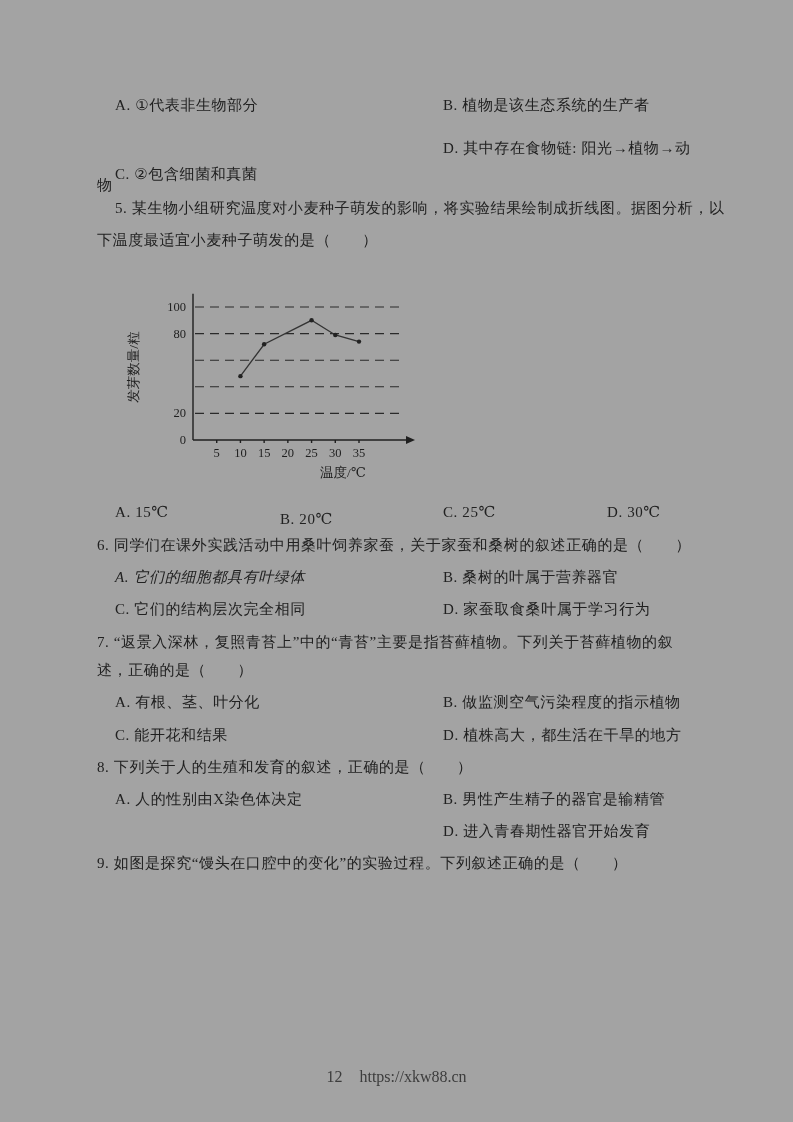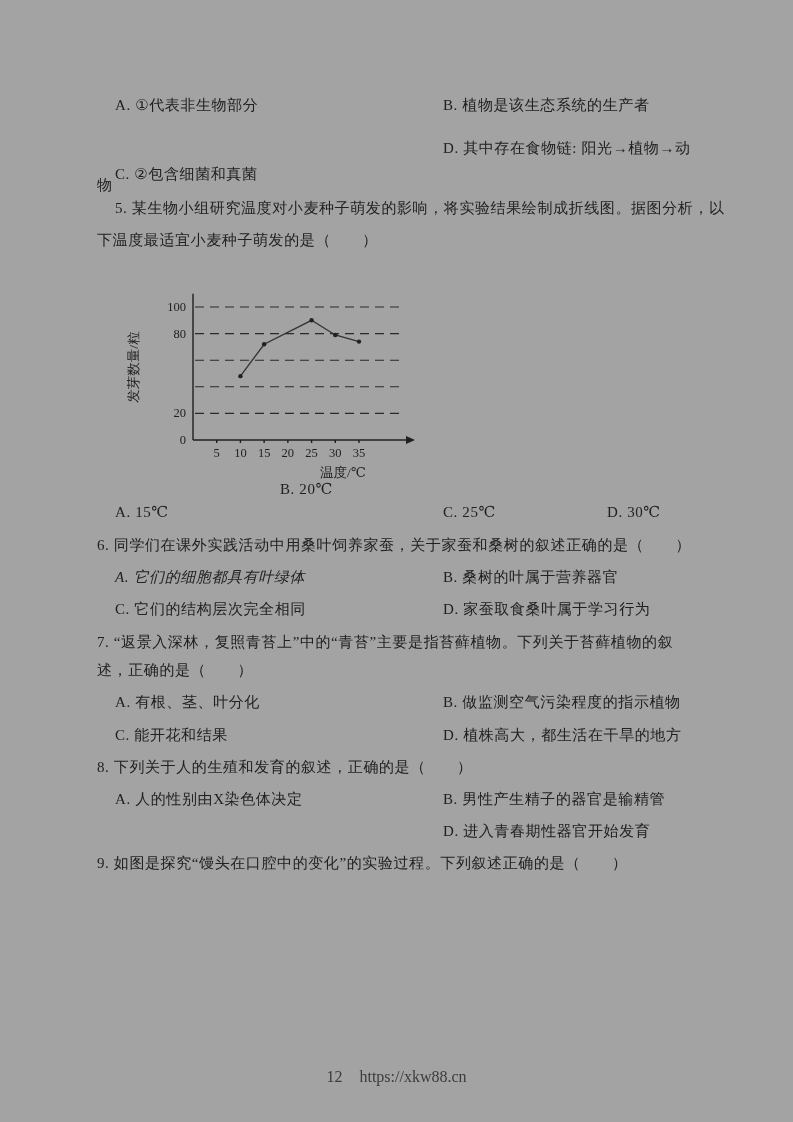--- a/index.html
+++ b/index.html
@@ -80,21 +80,21 @@
         <circle cx="146.14285714285714" cy="64.24" r="2.2" fill="#222222"></circle>
         <circle cx="193.57142857142856" cy="40.3" r="2.2" fill="#222222"></circle>
         <circle cx="217.28571428571428" cy="54.92999999999999" r="2.2" fill="#222222"></circle>
         <circle cx="241" cy="61.58" r="2.2" fill="#222222"></circle>
         <text x="20" y="87" text-anchor="middle" class="axlabel" transform="rotate(-90 20 87)">发芽数量/粒</text>
         <text x="225" y="197" text-anchor="middle" class="axlabel">温度/℃</text>
       </svg>
   </div>
 
   <div class="ln" style="left:115px; top:503px;">A. 15℃</div>
-  <div class="ln" style="left:280px; top:480px;">B. 20℃</div>
+  <div class="ln" style="left:280px; top:510px;">B. 20℃</div>
   <div class="ln" style="left:443px; top:503px;">C. 25℃</div>
   <div class="ln" style="left:607px; top:503px;">D. 30℃</div>
 
   <div class="ln" style="left:97px;  top:536px;">6. 同学们在课外实践活动中用桑叶饲养家蚕，关于家蚕和桑树的叙述正确的是（　　）</div>
   <div class="ln" style="left:115px; top:568px;font-style:italic;">A. 它们的细胞都具有叶绿体</div>
   <div class="ln" style="left:443px; top:568px;text-align:right;">B. 桑树的叶属于营养器官</div>
   <div class="ln" style="left:115px; top:600px;">C. 它们的结构层次完全相同</div>
   <div class="ln" style="left:443px; top:600px;">D. 家蚕取食桑叶属于学习行为</div>
 
   <div class="ln" style="left:97px;  top:633px;">7. “返景入深林，复照青苔上”中的“青苔”主要是指苔藓植物。下列关于苔藓植物的叙</div>

